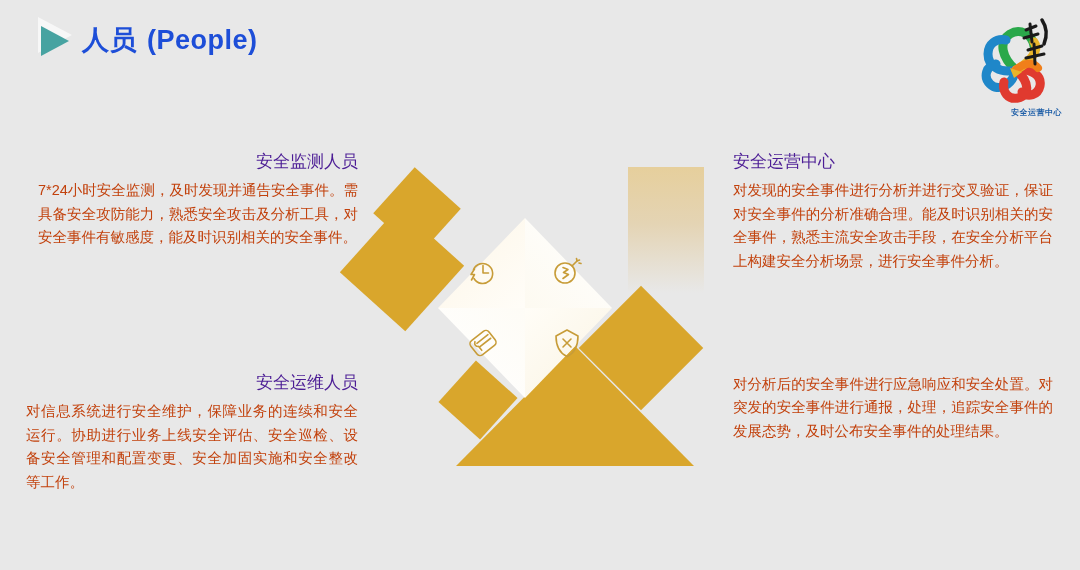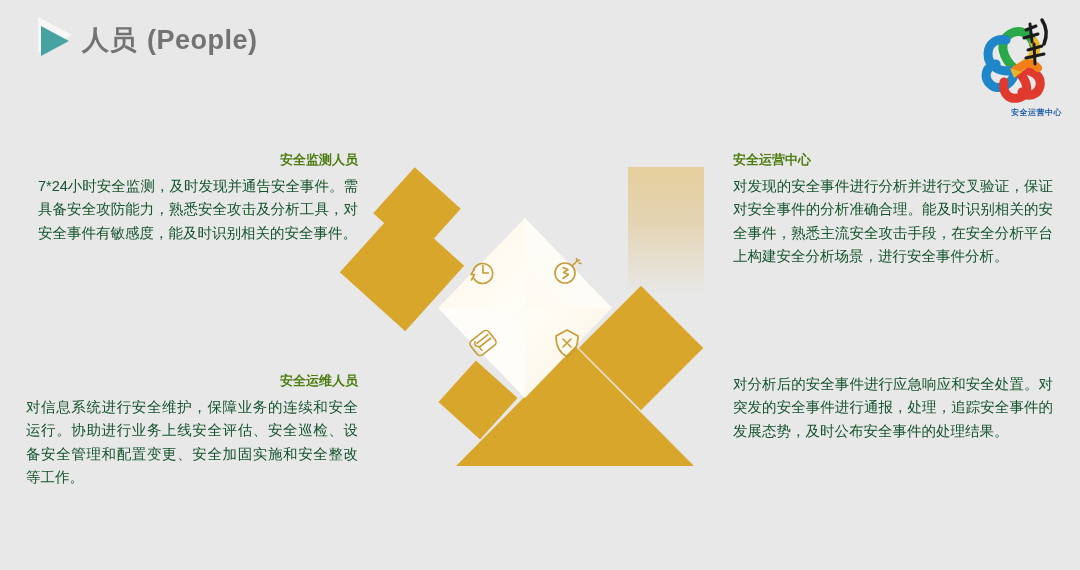--- a/index.html
+++ b/index.html
@@ -37,21 +37,21 @@
   #play-icon .tri-front {
     position: absolute; left: 11px; top: 9px;
     width: 0; height: 0;
     border-top: 15px solid transparent;
     border-bottom: 15px solid transparent;
     border-left: 28px solid #47a3a1;
   }
   #title-text {
     font-size: 27px;
     font-weight: bold;
-    color: #737373;
+    color: #1d4ed8;
     letter-spacing: 0.5px;
     white-space: nowrap;
   }
   #title-text .en { margin-left: 10px; }
 
   
   #logo {
     position: absolute;
     right: 18px; top: 14px;
     width: 92px; height: 104px;
@@ -62,30 +62,30 @@
     text-align: right;
     font-size: 8px;
     font-weight: bold;
     color: #1f5fa8;
     letter-spacing: 0.5px;
   }
 
   
   .block { position: absolute; width: 320px; }
   .block h3 {
-    font-size: 13px;
-    font-weight: bold;
-    color: #4d7c0f;
+    font-size: 17px;
+    font-weight: normal;
+    color: #4c1d95;
     margin-bottom: 7px;
     line-height: 1.2;
   }
   .block p {
     font-size: 14.5px;
     line-height: 1.62;
-    color: #14532d;
+    color: #c2410c;
     text-align: justify;
   }
   .block.right-align h3 { text-align: right; }
   .block.left-align h3 { text-align: left; }
 
   #block-monitor { left: 38px;  top: 152px; }
   #block-analyst { left: 733px; top: 152px; }
   #block-ops     { left: 26px;  top: 373px; width: 332px; }
   #block-emerg   { left: 733px; top: 373px; }
 

